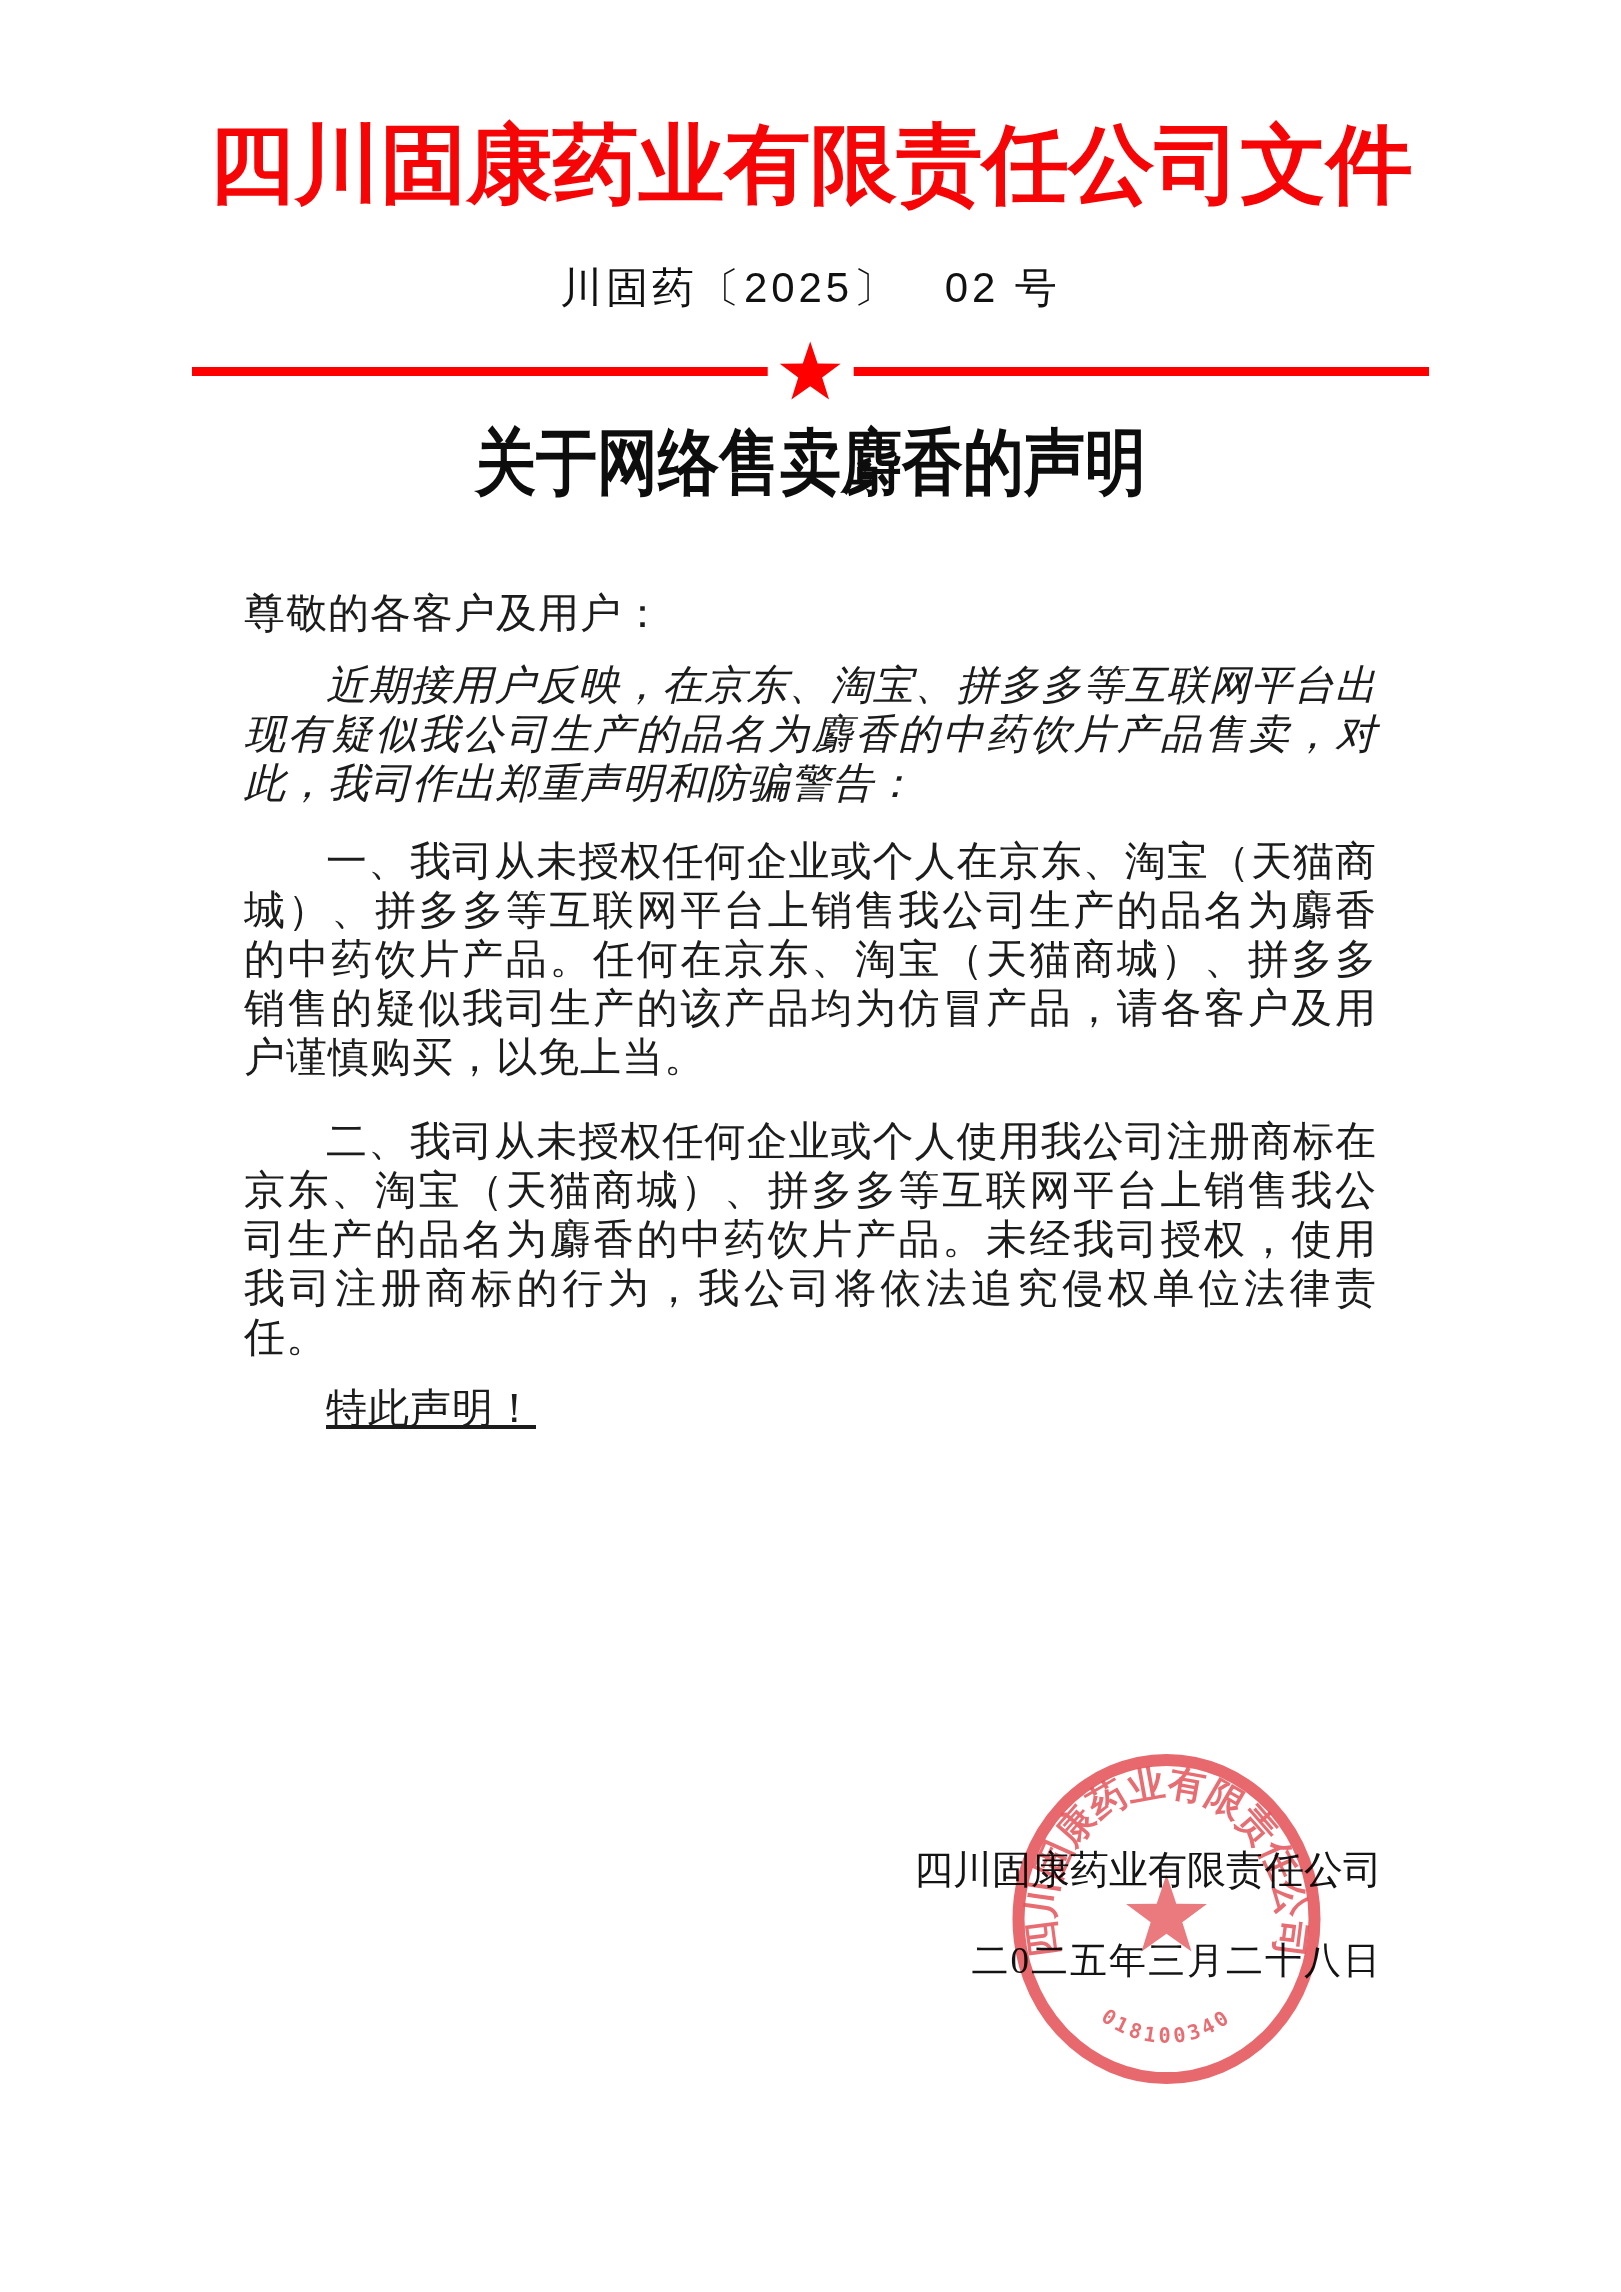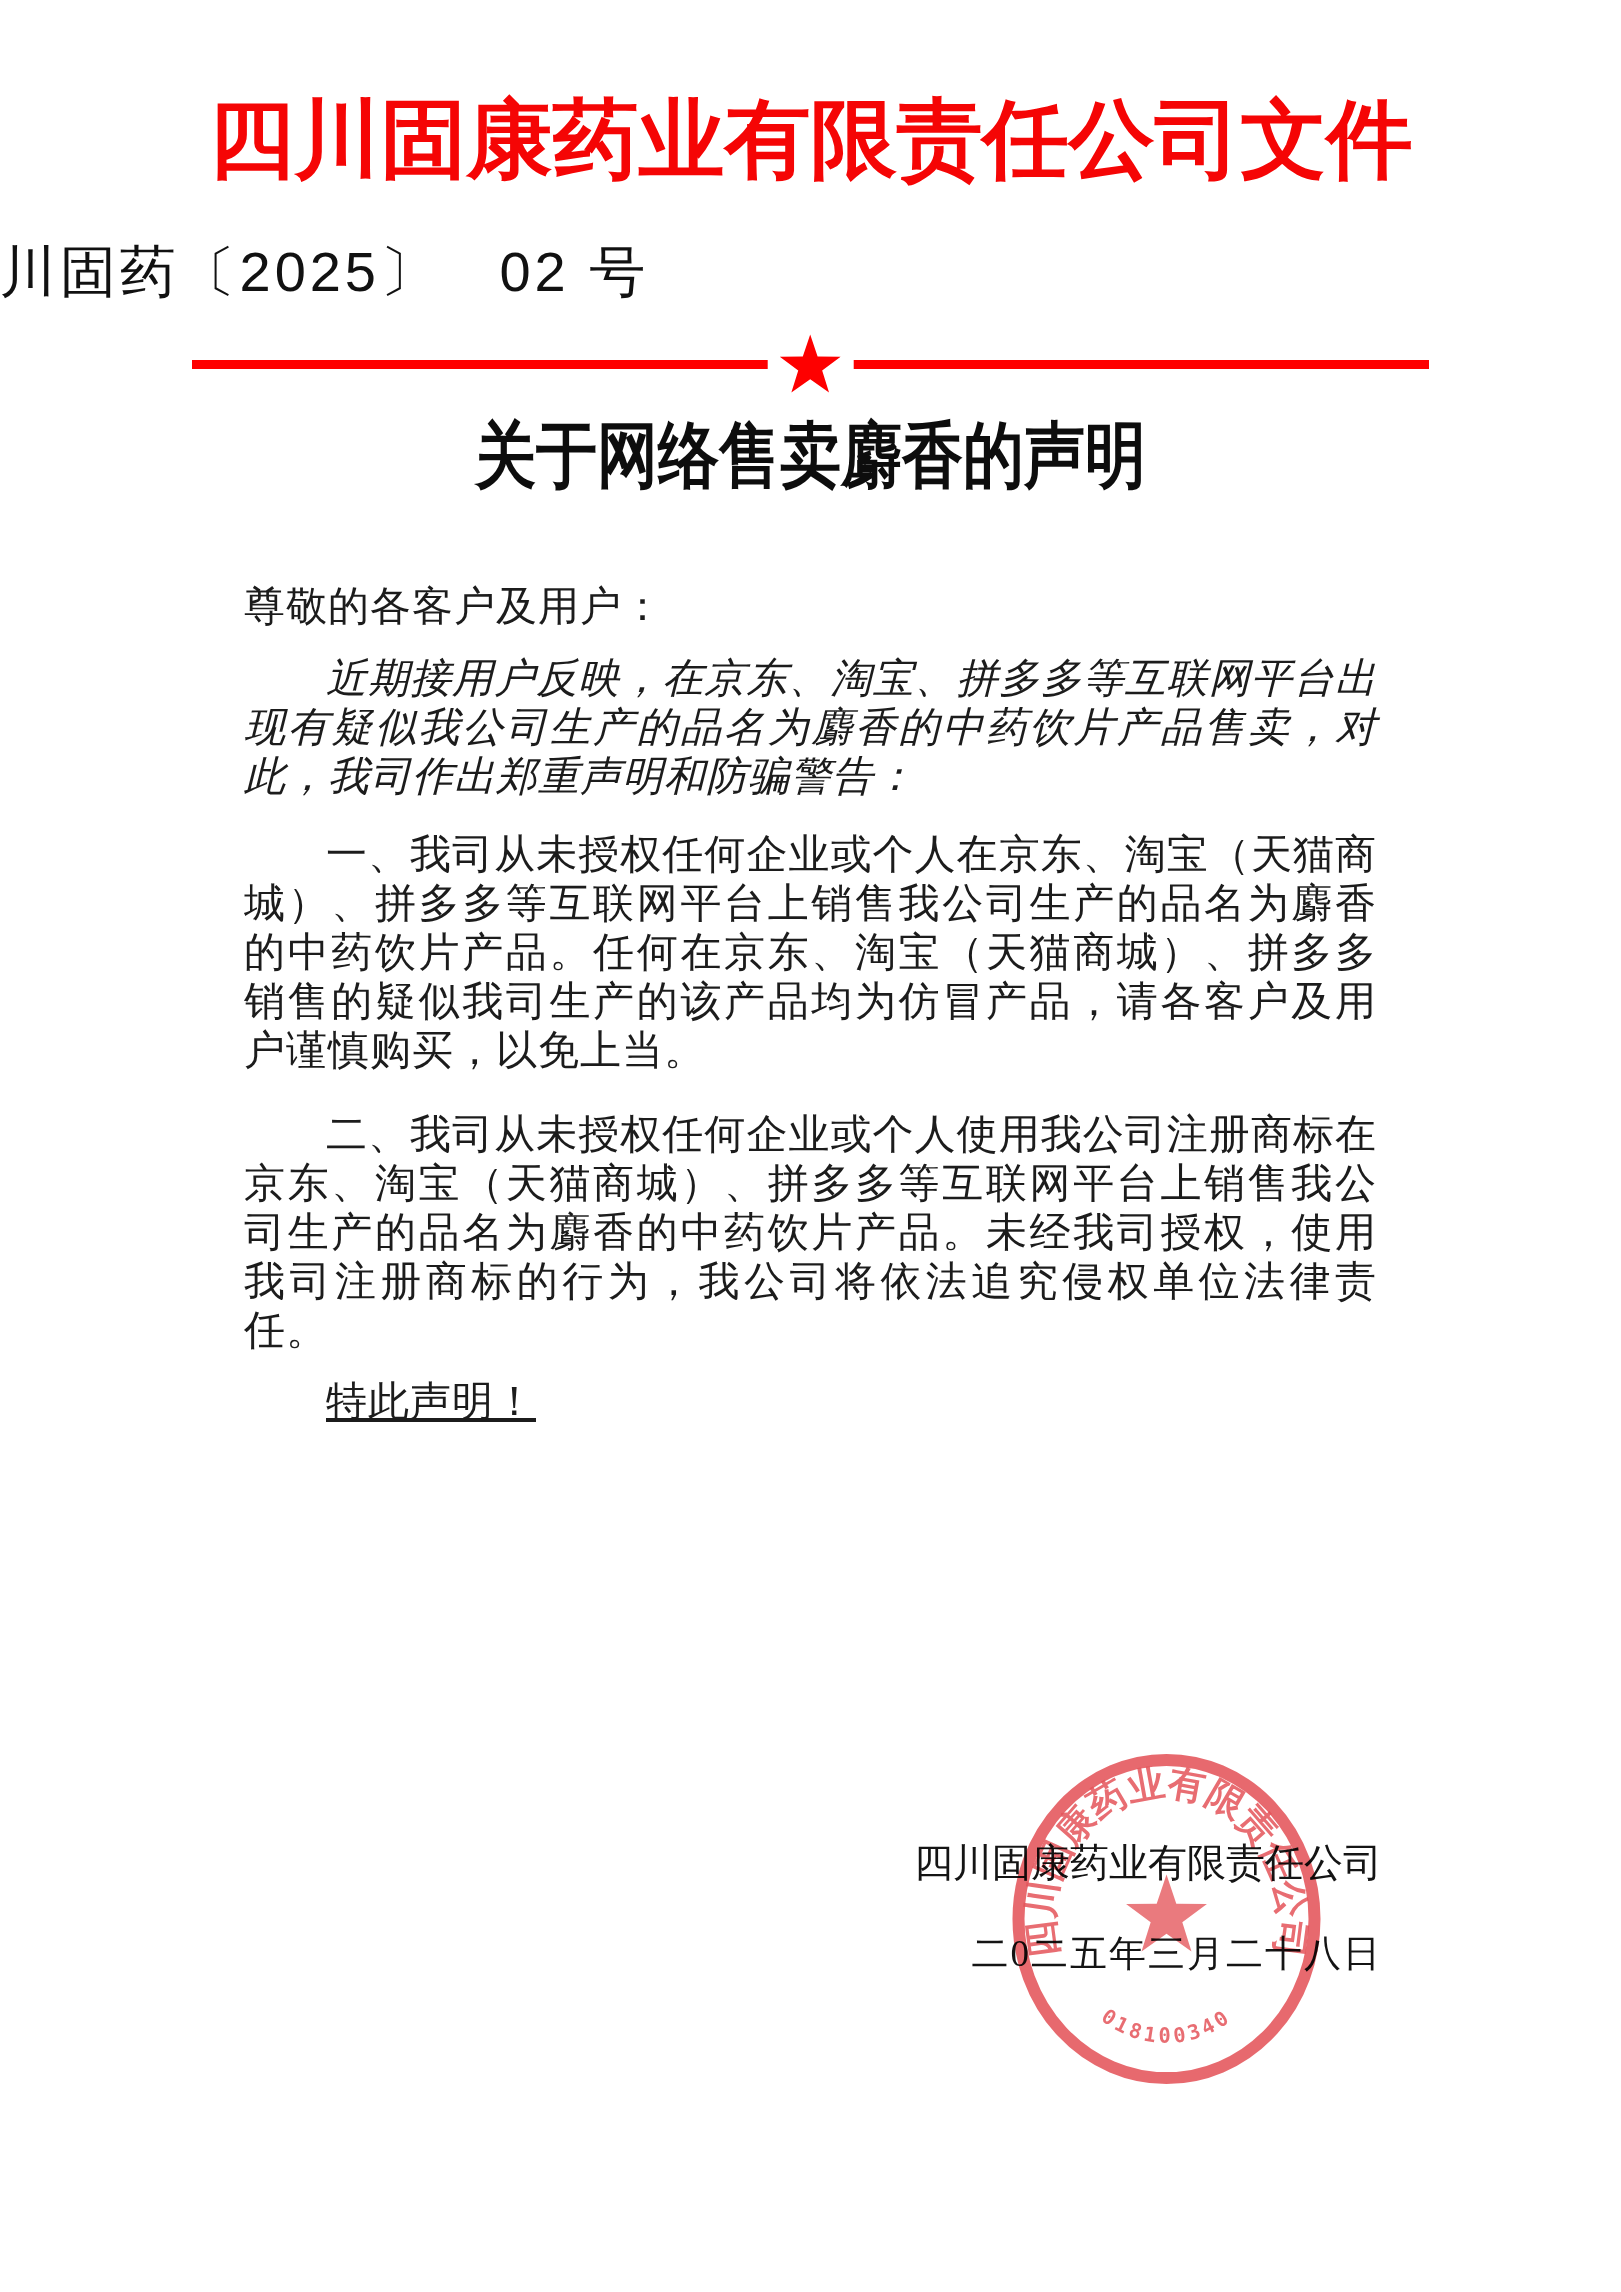--- a/index.html
+++ b/index.html
@@ -7,32 +7,33 @@
     position: relative;
     width: 1621px;
     height: 2293px;
     background: #ffffff;
     overflow: hidden;
     font-family: "Liberation Serif", "DejaVu Serif", serif;
     color: #1c1c1c;
   }
   .header-title {
     margin: 0;
-    padding-top: 90px;
+    padding-top: 115px;
     text-align: center;
     font-size: 86px;
     line-height: 1.18;
     font-weight: bold;
     letter-spacing: 0px;
     color: #f50505;
     font-family: "Liberation Serif", "DejaVu Serif", serif;
   }
   .doc-number {
     margin-top: 45px;
-    font-size: 56px;
+    text-align: center;
+    font-size: 42px;
     line-height: 1.3;
     letter-spacing: 3.9px;
     color: #111111;
     font-family: "Liberation Sans", "DejaVu Sans", sans-serif;
   }
   .divider {
     position: relative;
     width: 1237px;
     height: 84px;
     margin: 23.5px auto 0 auto;

